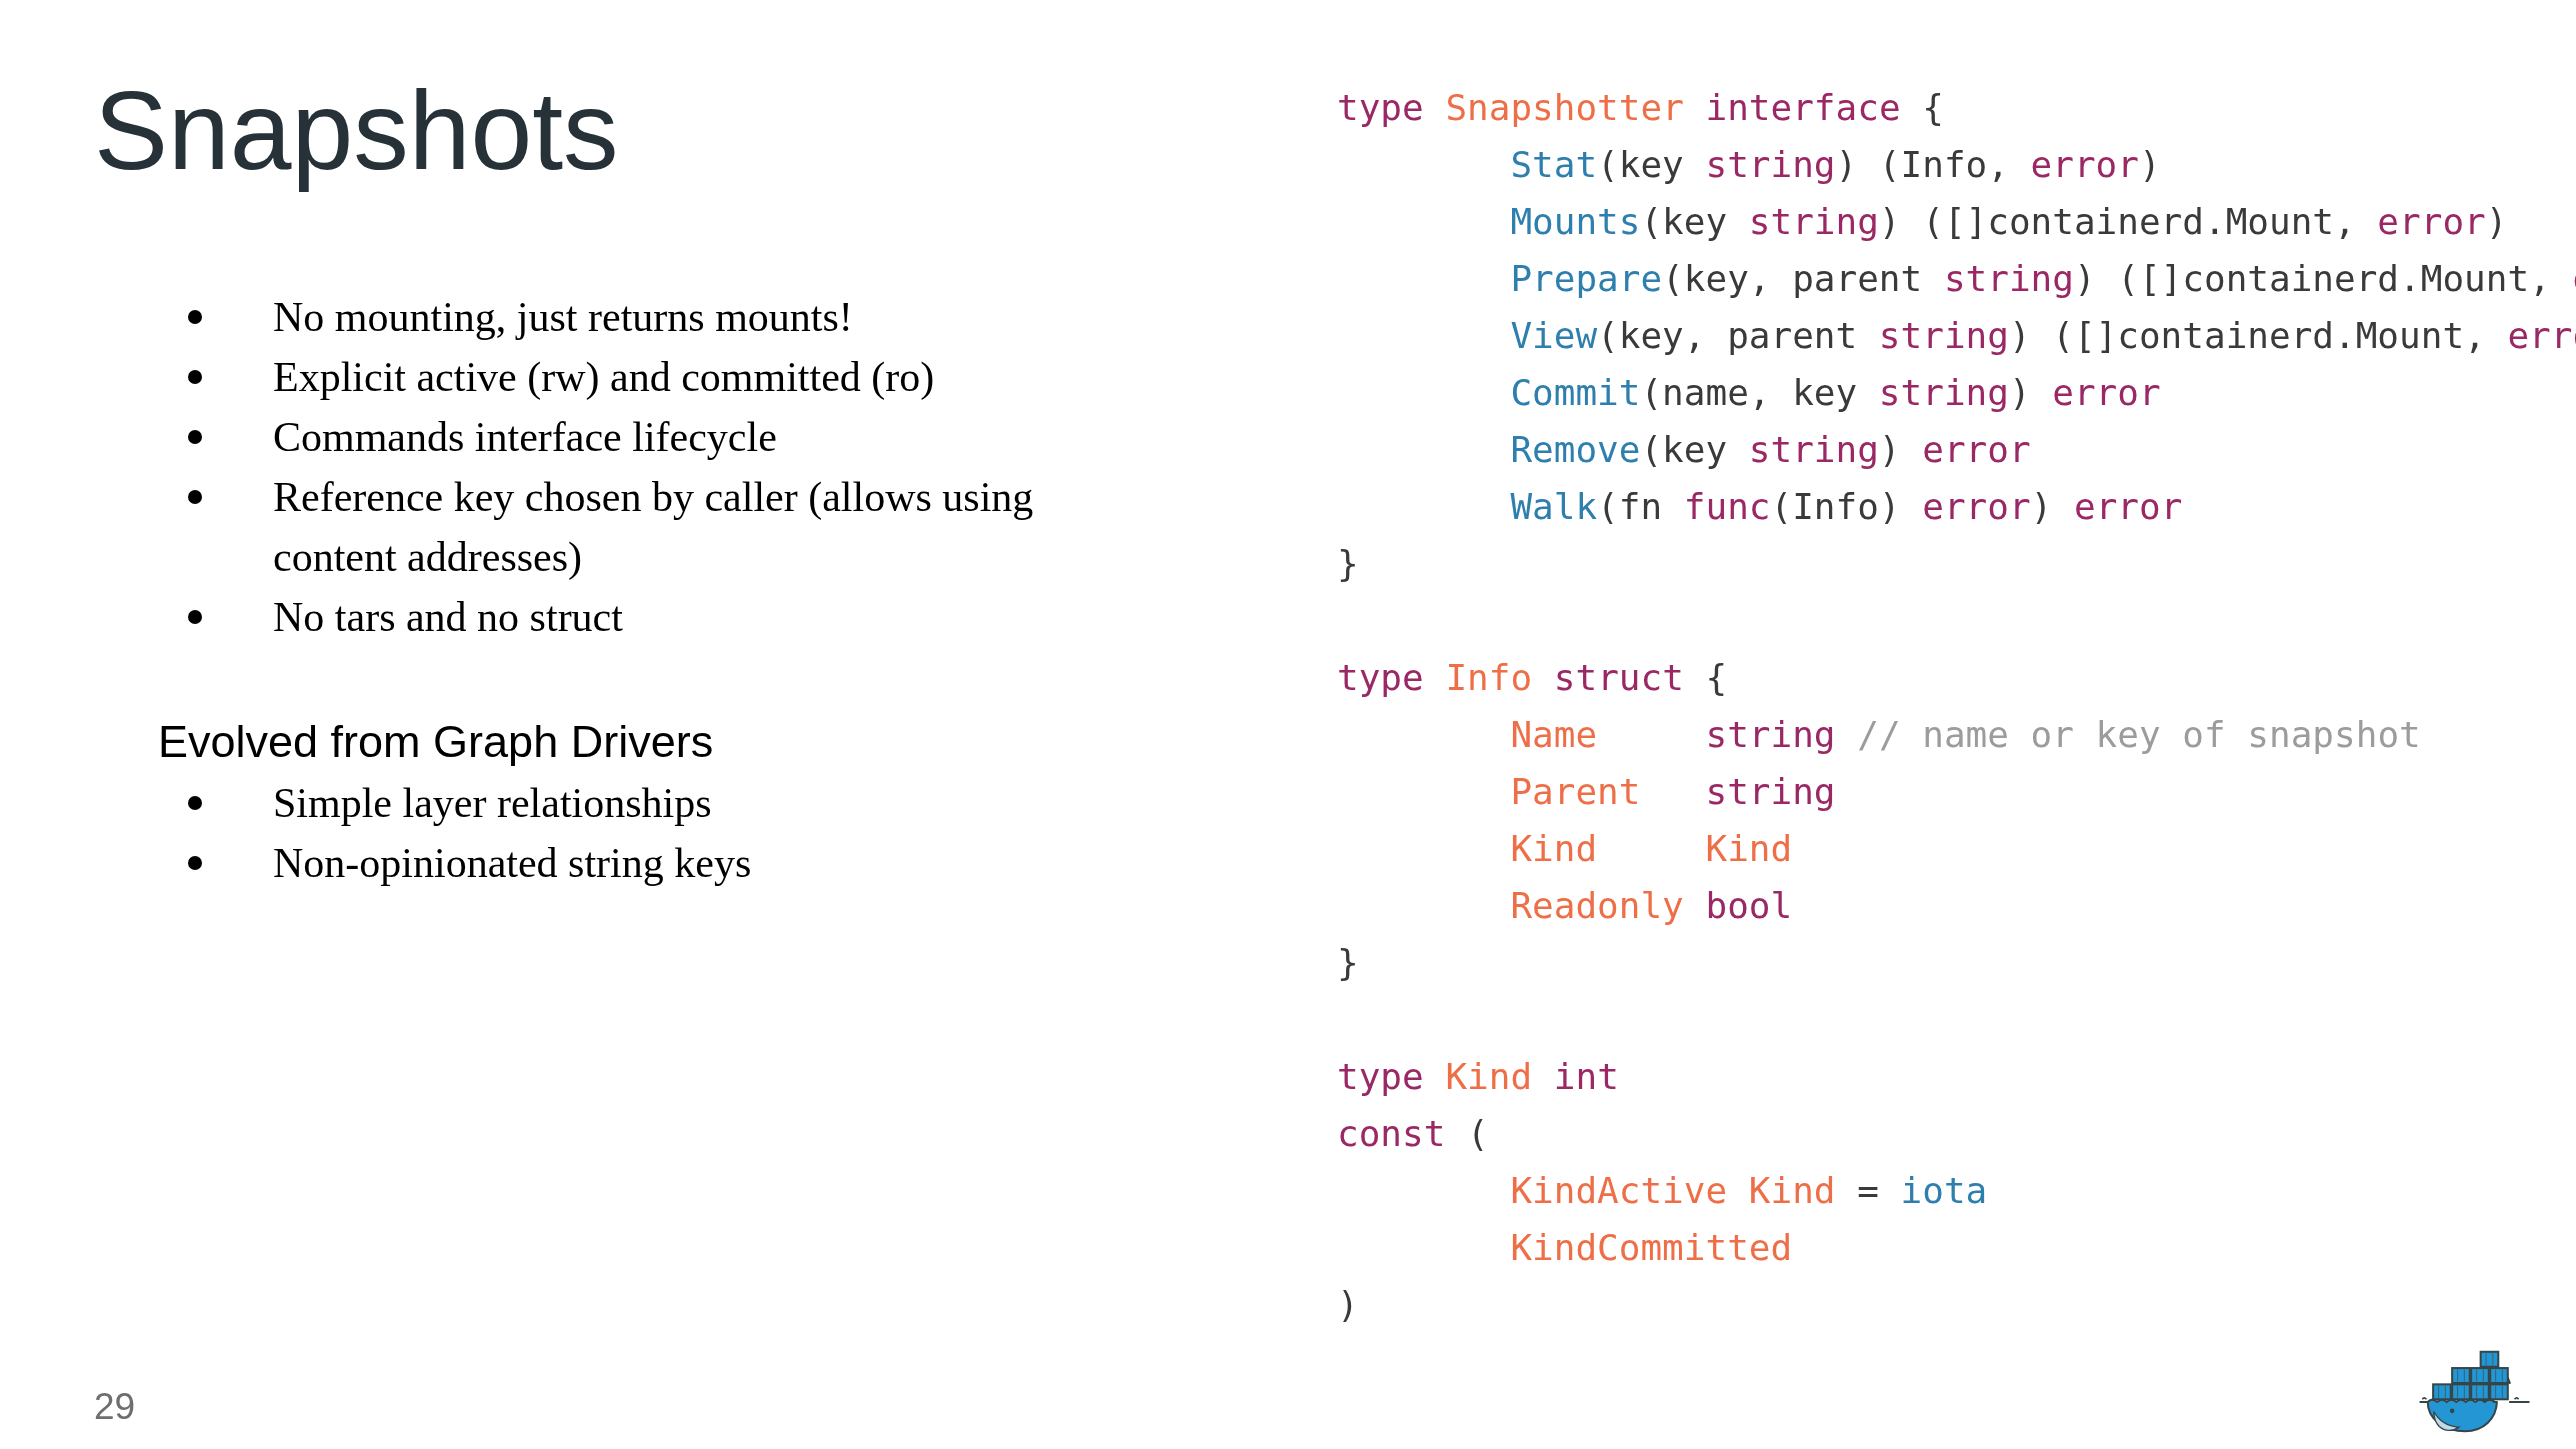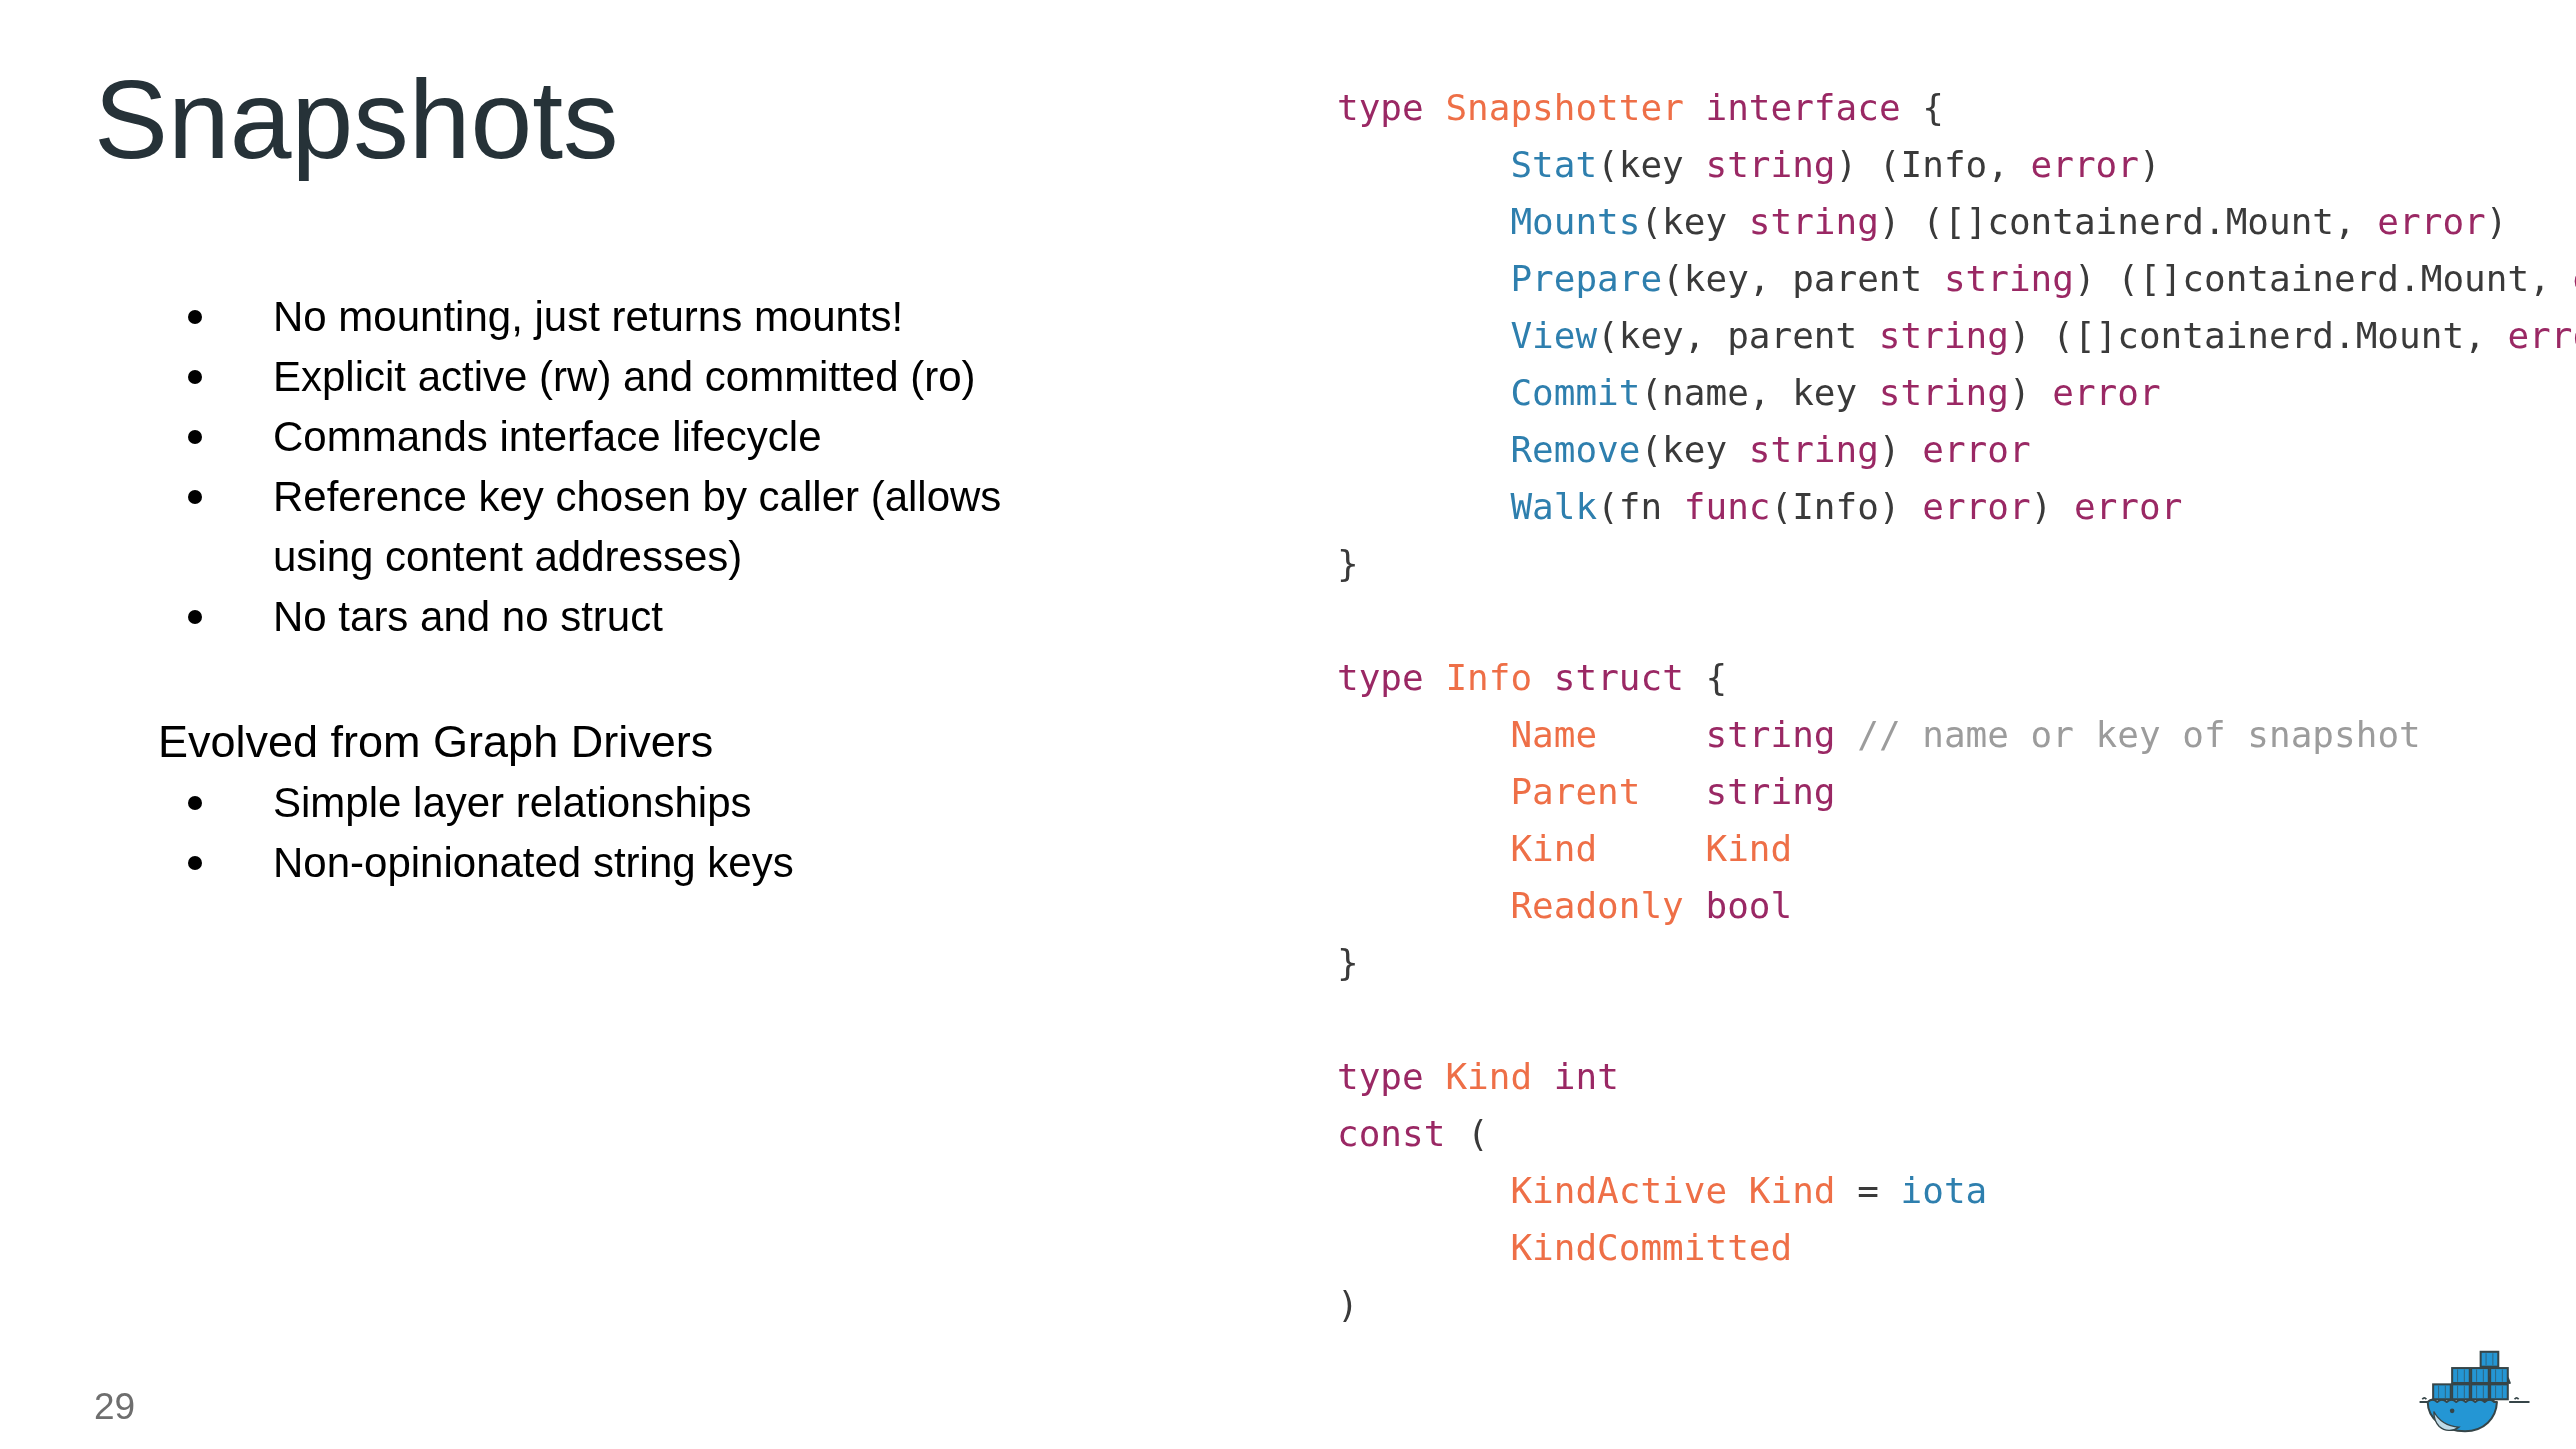--- a/index.html
+++ b/index.html
@@ -19,27 +19,27 @@
   *{box-sizing:border-box;}
   html,body{margin:0;padding:0;}
   body{
     width:2576px;height:1449px;
     background:var(--background);
     font-family:"Liberation Sans",sans-serif;
     position:relative;overflow:hidden;
   }
   .slide{position:absolute;inset:0;}
   .title{
-    position:absolute;left:94px;top:56px;margin:0;
+    position:absolute;left:94px;top:67px;margin:0;
     font-size:111px;font-weight:400;color:var(--title-color);
     white-space:nowrap;
   }
   ul.bullets{
     position:absolute;list-style:none;margin:0;padding:0;
-    font-size:42px;line-height:60px;color:var(--text-color);
+    font-size:42px;line-height:60px;color:var(--text-color);font-family:Liberation Serif, serif;
   }
   ul.bullets li{position:relative;padding-left:88px;}
   ul.bullets li::before{
     content:"";position:absolute;left:3.4px;top:23px;
     width:14px;height:14px;border-radius:50%;background:var(--text-color);
   }
   #bullets-main{left:185px;top:287px;width:865px;}
   #bullets-sub{left:185px;top:773px;width:865px;}
   .subheading{
     position:absolute;left:146px;top:704px;margin:12px;

